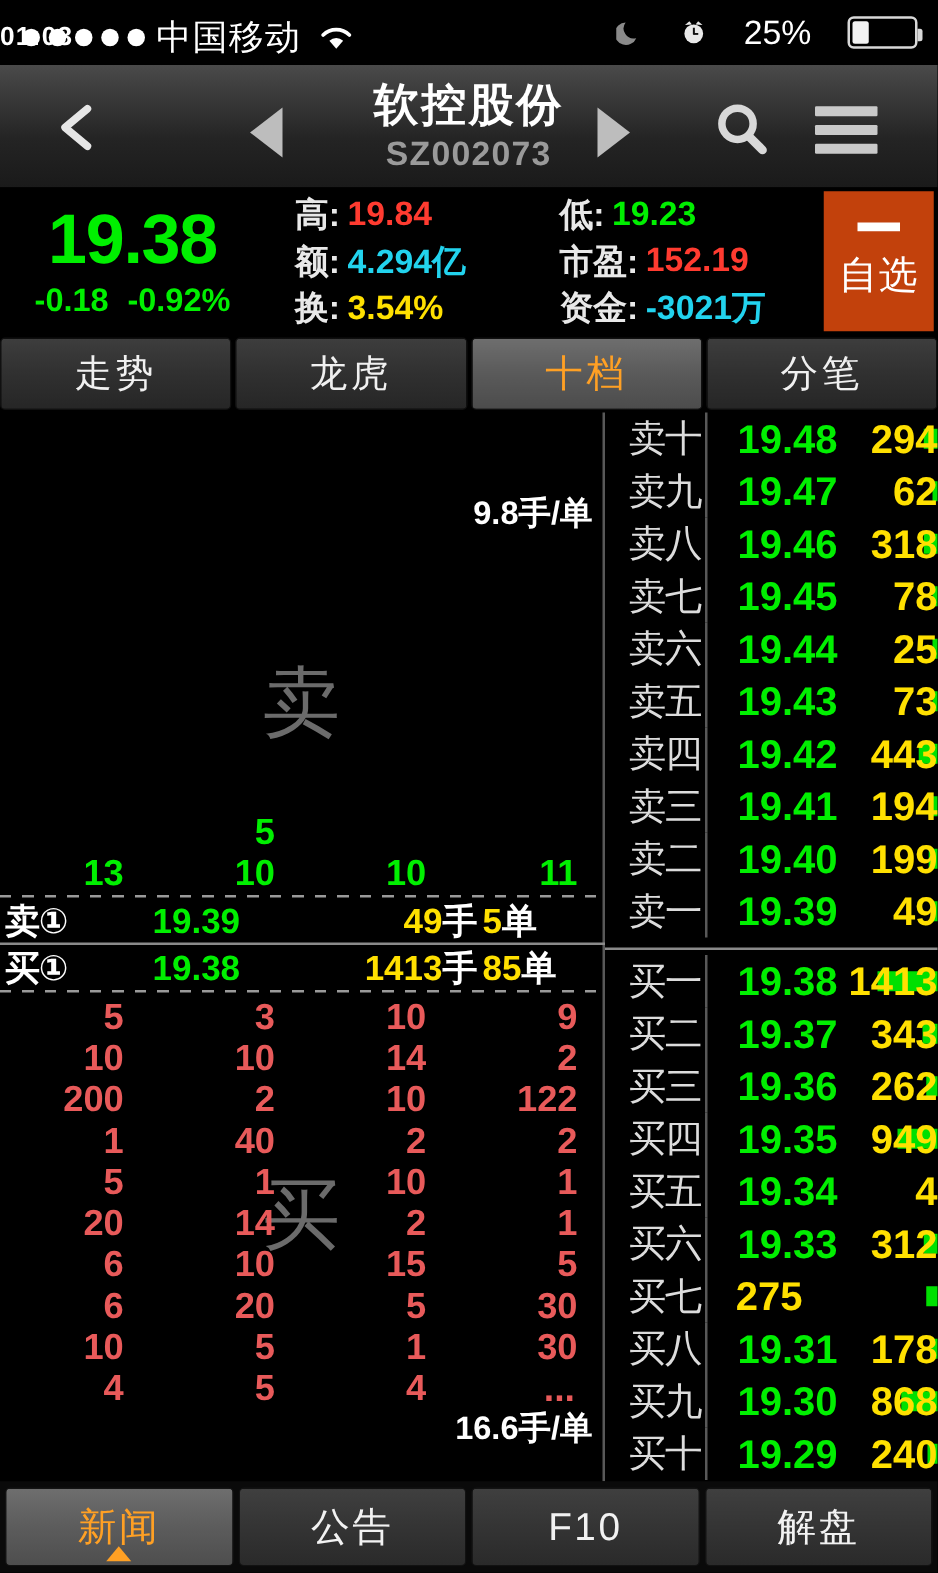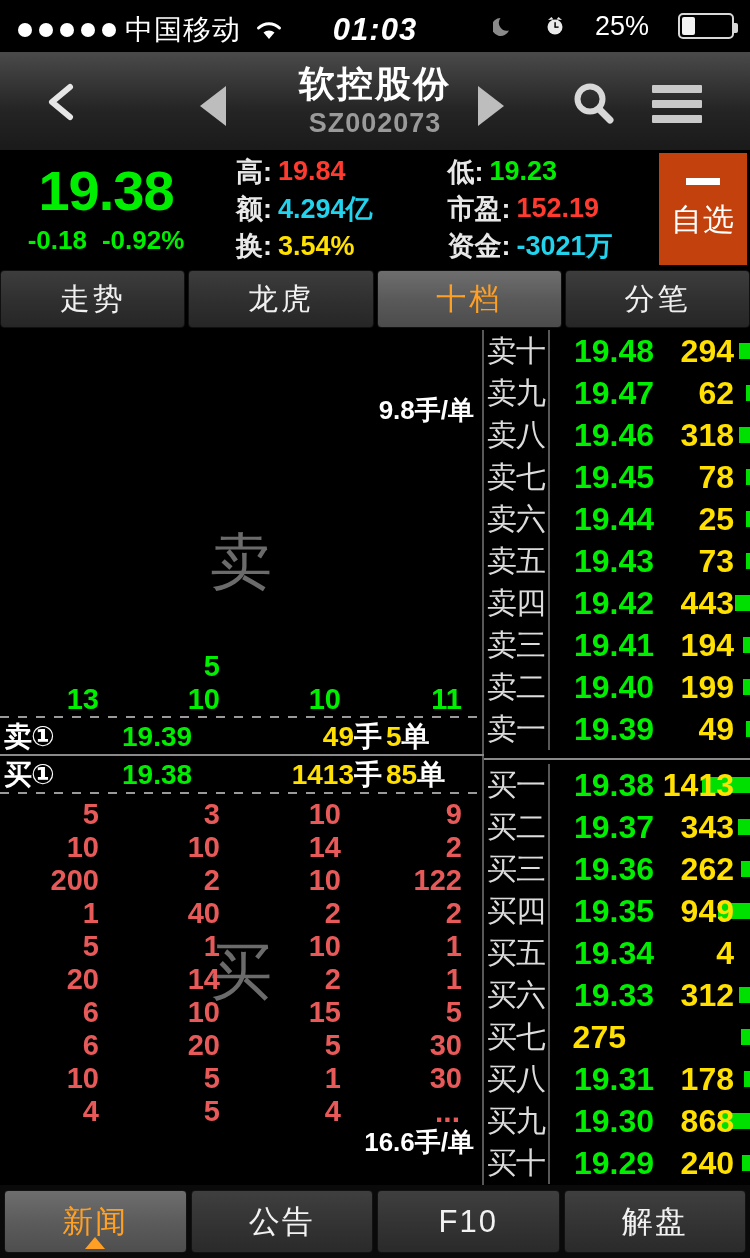--- a/index.html
+++ b/index.html
@@ -14,21 +14,21 @@
   .statusbar{
     position:absolute;left:0;top:0;width:750px;height:60px;background:#000;
     display:flex;align-items:center;color:#fff;
   }
   .sb-left{display:flex;align-items:center;padding-left:18px;gap:9px;}
   .dots{display:flex;gap:7px;align-items:center;}
   .dot{width:14px;height:14px;border-radius:50%;background:#fff;}
   .carrier{font-size:28px;letter-spacing:1px;color:#fff;}
   .wifi{position:relative;width:30px;height:22px;margin-left:4px;}
   .wifi svg{display:block;}
-  .sb-center{position:absolute;left:0;right:0;text-align:center;font-size:31px;font-weight:bold;letter-spacing:1px;font-style:italic;}
+  .sb-center{position:absolute;left:0;right:0;text-align:left;font-size:21px;font-weight:bold;letter-spacing:1px;}
   .sb-right{position:absolute;right:16px;top:0;height:52px;display:flex;align-items:center;gap:29px;}
   .moon{width:22px;height:22px;}
   .alarm{width:22px;height:22px;}
   .batt-pct{font-size:27px;color:#fff;}
   .batt{position:relative;width:56px;height:26px;border:2px solid #d8d8d8;border-radius:5px;box-sizing:border-box;}
   .batt:after{content:"";position:absolute;right:-6px;top:8px;width:4px;height:10px;background:#d8d8d8;border-radius:0 2px 2px 0;}
   .batt-fill{position:absolute;left:2px;top:2px;bottom:2px;width:25%;background:#f2f2f2;border-radius:2px;}
 
   
   .navbar{
@@ -94,21 +94,21 @@
   .bestrow .px{width:128px;color:#00ef00;}
   .bestrow .vol{flex:1;text-align:right;padding-right:4px;color:#ffe000;}
   .bestrow .vol u{color:#fff;text-decoration:none;}
   .bestrow .cnt{width:92px;text-align:left;padding-right:6px;color:#ffe000;}
   .bestrow .cnt u{color:#fff;text-decoration:none;}
   .dashline{position:absolute;left:0;width:484px;height:2px;
     background:repeating-linear-gradient(90deg,#9a9a9a 0 9px,transparent 9px 18px);}
   .solidline{position:absolute;left:0;width:484px;height:2px;background:#8a8a8a;}
 
   
-  .ob-row{position:absolute;left:0;width:266px;height:42px;display:flex;align-items:center;box-sizing:border-box;}
+  .ob-row{position:absolute;left:0;width:266px;height:42px;display:flex;align-items:center;box-sizing:border-box;padding-left:16px;}
   .ob-lab{width:64px;text-align:center;font-size:30px;color:#dcdcdc;letter-spacing:-1px;}
   .ob-sep{width:2px;align-self:stretch;background:#585858;}
   .ob-px{width:104px;text-align:right;padding-right:4px;font-size:32px;font-weight:bold;color:#00ef00;}
   .ob-vol{width:76px;text-align:right;font-size:32px;font-weight:bold;color:#ffe000;}
   .ob-bar{position:absolute;right:0;height:16px;background:#00e000;}
   .ob-divider{position:absolute;left:0;width:266px;height:2px;background:#8a8a8a;}
 
   
   .bottom{position:absolute;left:0;top:1185px;width:750px;height:73px;display:flex;gap:4px;
     background:#0a0a0a;padding:5px 4px;box-sizing:border-box;}

